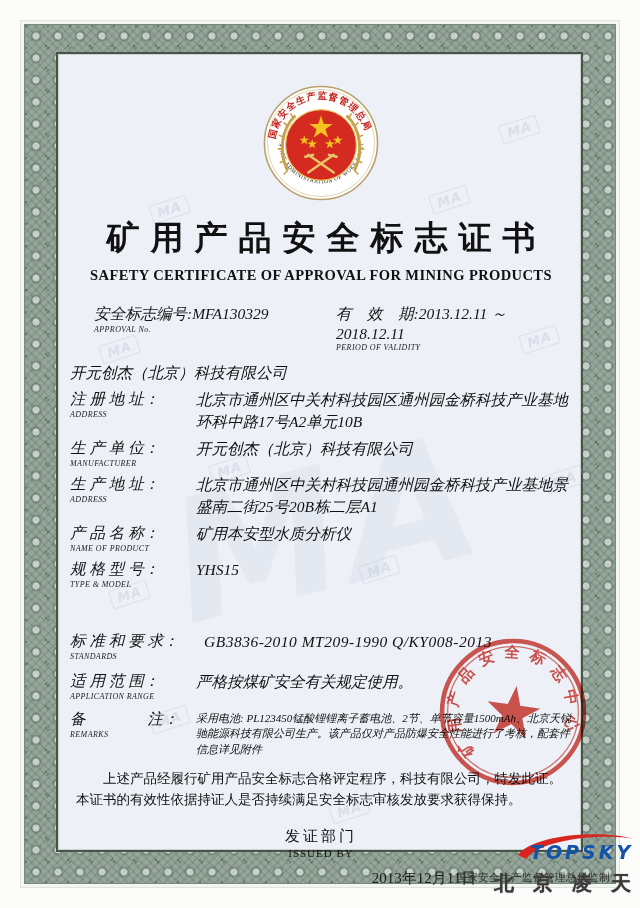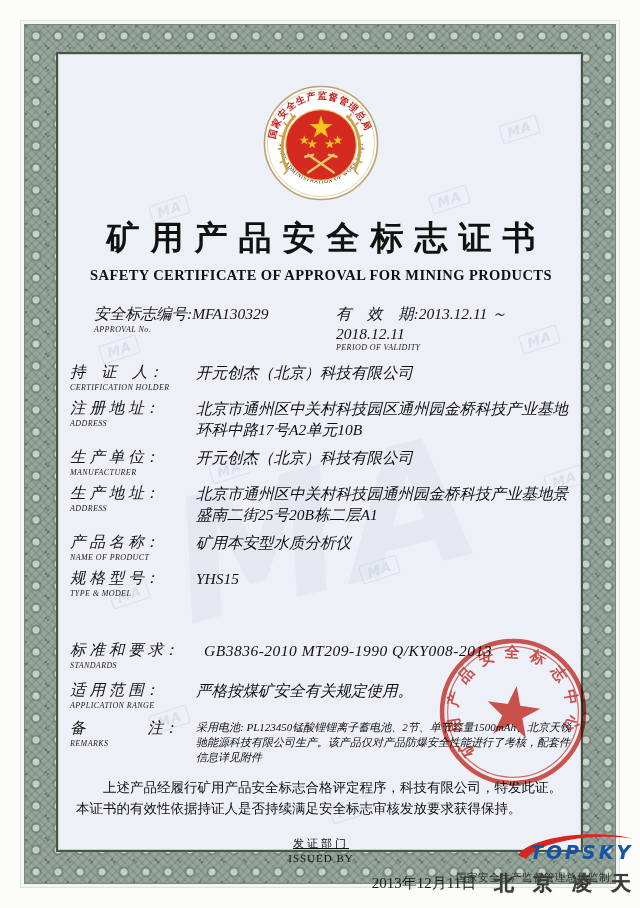--- a/index.html
+++ b/index.html
@@ -60,21 +60,21 @@
   .frow{display:flex;margin-bottom:6px;}
   .frow .lab{width:126px;flex:0 0 126px;}
   .frow .val{flex:1;line-height:1.38;}
   .frow.gap{margin-top:42px;}
   .frow.remarks .val{font-size:11px;line-height:1.4;padding-top:2px;}
   .declaration{
     margin-top:12px;padding:0 4px 0 6px;font-size:13.5px;line-height:1.55;
     text-indent:2em;color:#101010;
   }
   .issued{100px;text-align:center;margin-top:16px;}
-  .issued-cn{font-size:11px;letter-spacing:3px;color:#101010;text-decoration:underline;}
+  .issued-cn{font-size:15px;letter-spacing:3px;color:#101010;}
   .issued-en{font-size:11px;letter-spacing:1px;color:#101010;margin-top:1px;}
   .issue-date{text-align:center;font-size:15px;margin-top:10px;transform:translateX(103px);}
   
   .seal{position:absolute;left:437px;top:636px;width:152px;height:152px;
         opacity:.92;mix-blend-mode:multiply;z-index:5;}
   
   .brand{position:absolute;right:2px;bottom:15px;width:230px;height:64px;z-index:6;}
   .brand-logo{position:absolute;right:2px;bottom:26px;}
   .supervised{position:absolute;right:28px;bottom:8px;font-size:10.5px;color:#2a2a2a;
               letter-spacing:.5px;white-space:nowrap;}
@@ -150,24 +150,20 @@
         <div class="lab-cn"><span>安全标志编号:</span><span style="font-family:'Liberation Serif',serif">MFA130329</span></div>
         <div class="lab-en">APPROVAL No.</div>
       </div>
       <div class="cellR">
         <div class="lab-cn"><span>有　效　期:</span><span>2013.12.11 ～ 2018.12.11</span></div>
         <div class="lab-en">PERIOD OF VALIDITY</div>
       </div>
     </div>
 
     <div class="frow">
-      <div class="lab">
-          <div class="lab-cn">持　证　人：</div>
-        <div class="lab-en">CERTIFICATION HOLDER</div>
-        </div>
       <div class="val">开元创杰（北京）科技有限公司</div>
     </div>
 
     <div class="frow">
       <div class="lab">
           <div class="lab-cn">注 册 地 址：</div>
         <div class="lab-en">ADDRESS</div>
         </div>
       <div class="val">北京市通州区中关村科技园区通州园金桥科技产业基地环科中路17号A2单元10B</div>
     </div>

